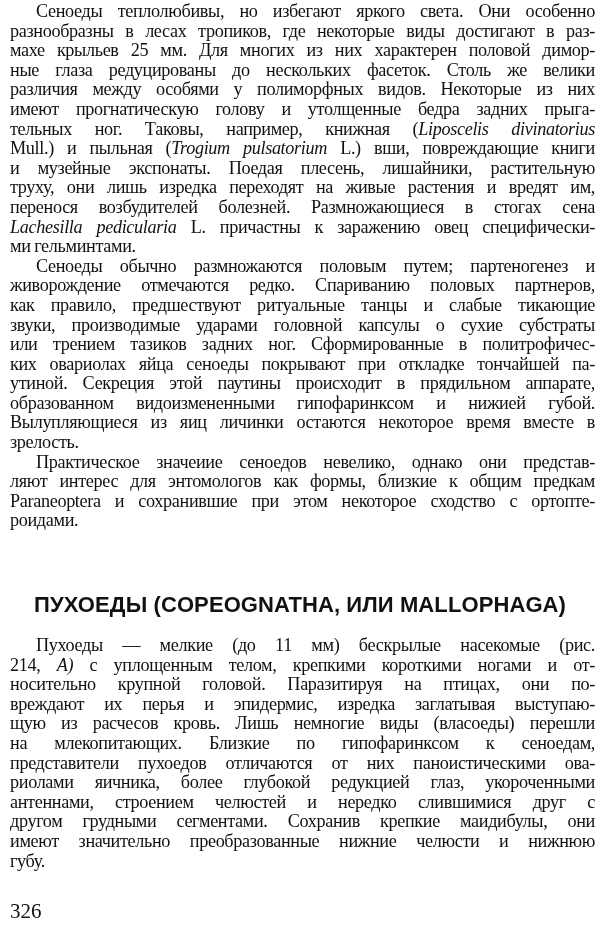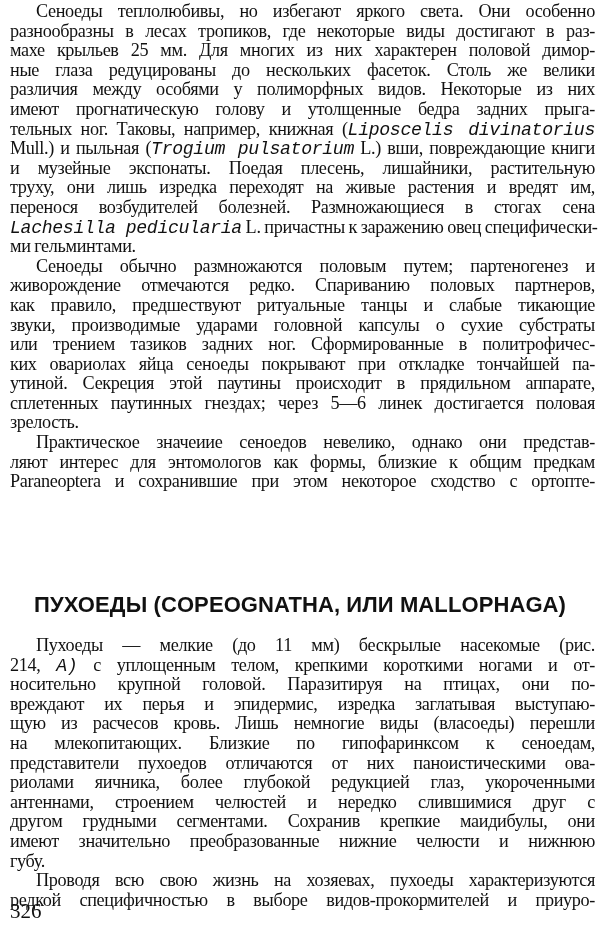--- a/index.html
+++ b/index.html
@@ -36,21 +36,20 @@
     word-spacing: -0.5px;
   }
   .line.last {
     text-align-last: left;
   }
   .line.indent {
     padding-left: 26px;
   }
   .line i {
     font-style: italic;
-    font-family: Liberation Mono, monospace;
   }
   .heading {
     position: absolute;
     left: 0;
     width: 600px;
     top: 592px;
     text-align: center;
     font-family: "Liberation Sans", "DejaVu Sans", sans-serif;
     font-weight: bold;
     font-size: 22px;
@@ -92,46 +91,44 @@
       <span class="line last"><span>ми гельминтами.</span></span>
     </div>
     <div class="para">
       <span class="line indent"><span>Сеноеды обычно размножаются половым путем; партеногенез и</span></span>
       <span class="line"><span>живорождение отмечаются редко. Спариванию половых партнеров,</span></span>
       <span class="line"><span>как правило, предшествуют ритуальные танцы и слабые тикающие</span></span>
       <span class="line"><span>звуки, производимые ударами головной капсулы о сухие субстраты</span></span>
       <span class="line"><span>или трением тазиков задних ног. Сформированные в политрофичес-</span></span>
       <span class="line"><span>ких овариолах яйца сеноеды покрывают при откладке тончайшей па-</span></span>
       <span class="line"><span>утиной. Секреция этой паутины происходит в прядильном аппарате,</span></span>
-      <span class="line"><span>сплетенных паутинных гнездах; через 5—6 линек достигается половая</span></span>
+      <span class="line"><span>образованном видоизмененными гипофаринксом и нижией губой.</span></span>
+      <span class="line"><span>Вылупляющиеся из яиц личинки остаются некоторое время вместе в</span></span>
       <span class="line last"><span>зрелость.</span></span>
     </div>
     <div class="para">
       <span class="line indent"><span>Практическое значеиие сеноедов невелико, однако они представ-</span></span>
       <span class="line"><span>ляют интерес для энтомологов как формы, близкие к общим предкам</span></span>
       <span class="line"><span>Paraneoptera и сохранившие при этом некоторое сходство с ортопте-</span></span>
+      <span class="line last"><span>роидами.</span></span>
     </div>
   </div>
 
 <div class="heading">ПУХОЕДЫ (COPEOGNATHA, ИЛИ MALLOPHAGA)</div>
 
 <div class="block2" id="sec2">
     <div class="para">
       <span class="line indent"><span>Пухоеды — мелкие (до 11 мм) бескрылые насекомые (рис.</span></span>
       <span class="line"><span>214, </span><i>А)</i><span> с уплощенным телом, крепкими короткими ногами и от-</span></span>
       <span class="line"><span>носительно крупной головой. Паразитируя на птицах, они по-</span></span>
       <span class="line"><span>вреждают их перья и эпидермис, изредка заглатывая выступаю-</span></span>
       <span class="line"><span>щую из расчесов кровь. Лишь немногие виды (власоеды) перешли</span></span>
       <span class="line"><span>на млекопитающих. Близкие по гипофаринксом к сеноедам,</span></span>
       <span class="line"><span>представители пухоедов отличаются от них паноистическими ова-</span></span>
       <span class="line"><span>риолами яичника, более глубокой редукцией глаз, укороченными</span></span>
       <span class="line"><span>антеннами, строением челюстей и нередко слившимися друг с</span></span>
       <span class="line"><span>другом грудными сегментами. Сохранив крепкие маидибулы, они</span></span>
       <span class="line"><span>имеют значительно преобразованные нижние челюсти и нижнюю</span></span>
       <span class="line last"><span>губу.</span></span>
     </div>
-    <div class="para">
-      <span class="line indent"><span>Проводя всю свою жизнь на хозяевах, пухоеды характеризуются</span></span>
-      <span class="line"><span>редкой специфичностью в выборе видов-прокормителей и приуро-</span></span>
-    </div>
   </div>
 
 <div class="page-number">326</div>
 
 </body></html>

